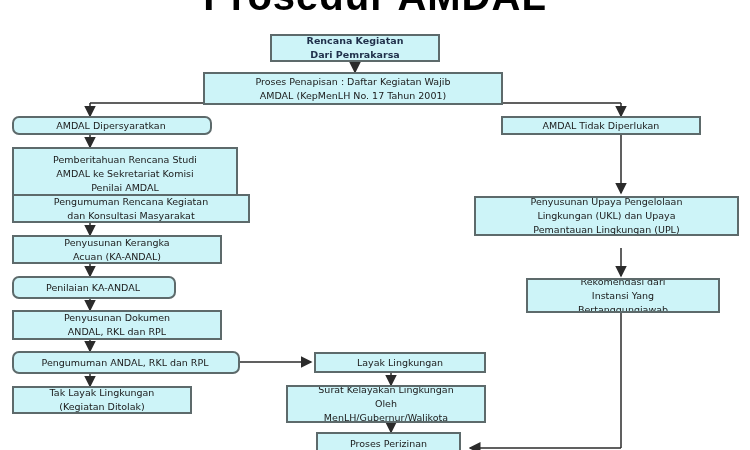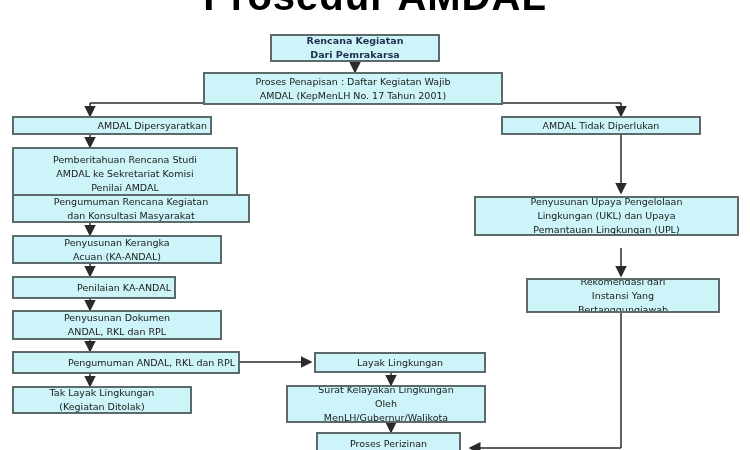--- a/index.html
+++ b/index.html
@@ -4,21 +4,21 @@
 <style>
   html, body { margin:0; padding:0; }
   body { width:750px; height:450px; background:#ffffff; position:relative; overflow:hidden;
          font-family:"DejaVu Sans", sans-serif; }
   .title { position:absolute; left:0; top:-26px; width:750px; text-align:center;
            font-family:"Liberation Sans", sans-serif; font-weight:bold; font-size:40px; color:#000; letter-spacing:1px; }
   .box { position:absolute; background:#cdf4f8; border:2px solid #5d6a6b; box-sizing:border-box;
          display:flex; align-items:center; justify-content:center; text-align:center;
          font-size:9.5px; line-height:14px; color:#1a1a1a; padding:0 3px; overflow:hidden; }
   .box span { white-space:pre-line; }
-  .left { justify-content:flex-end; padding-left:1px; }
+  .left { justify-content:center; padding-left:1px;border-radius:7px; }
   svg { position:absolute; left:0; top:0; }
 </style>
 </head>
 <body>
 
 <div class="title">Prosedur AMDAL</div>
 
 <svg width="750" height="450">
   <defs>
     <marker id="ah" markerWidth="8" markerHeight="8" refX="7" refY="4" orient="auto">

